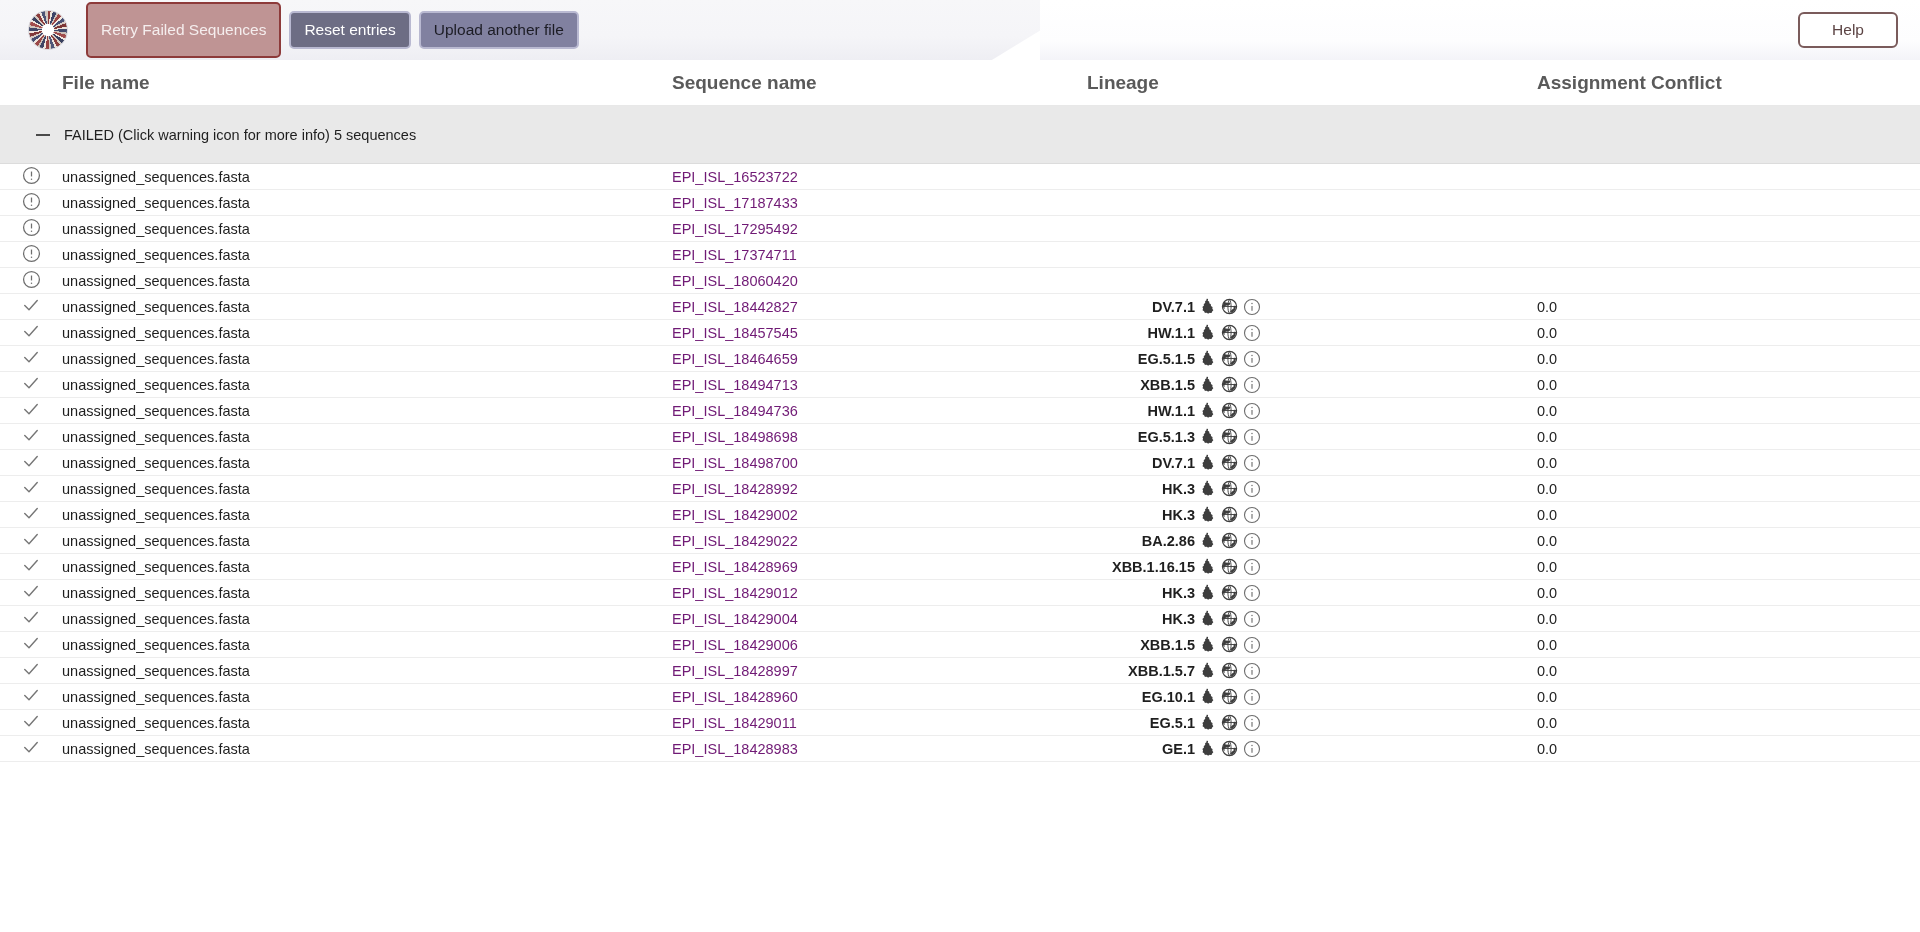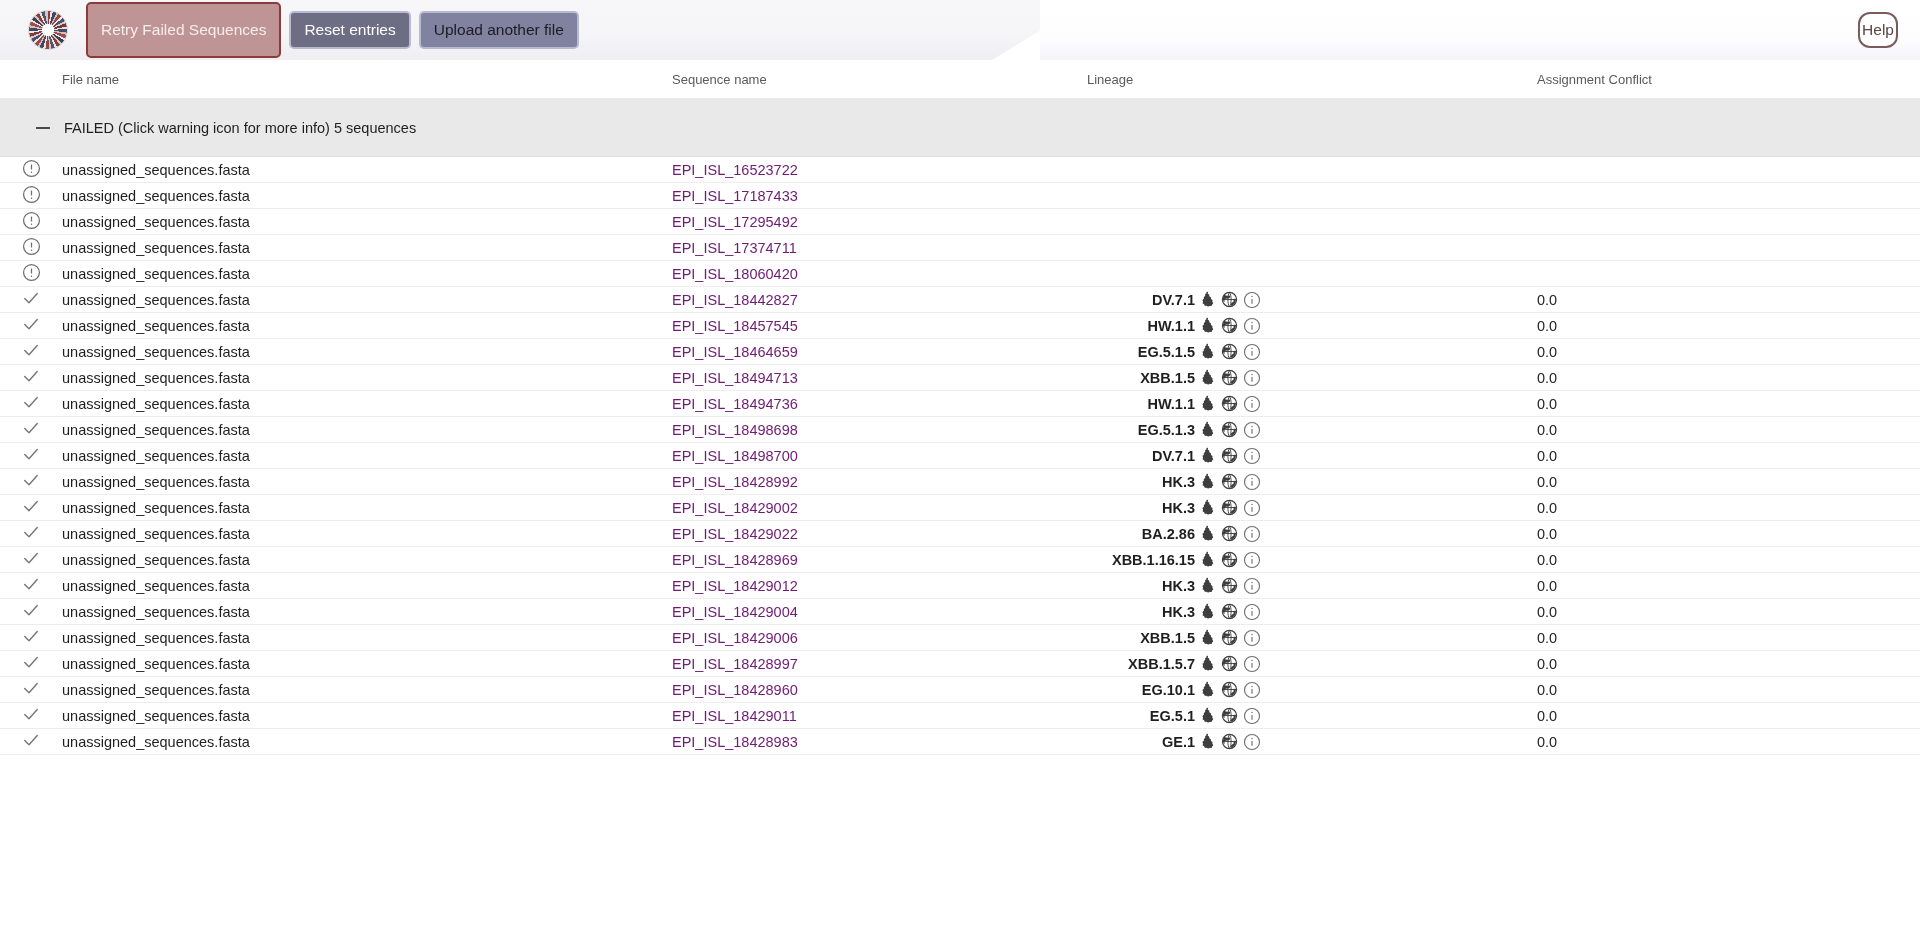--- a/index.html
+++ b/index.html
@@ -108,41 +108,41 @@
   #upload-another-btn {
     margin-left: 8px;
     padding: 10px 13px;
     background: #8181a0;
     border: 2px solid #b9b9d1;
     color: #1c1c24;
     height: 38px;
   }
   #help-btn {
     margin-left: auto;
-    padding: 8px 2px;
+    padding: 8px 32px;
     background: #ffffff;
     border: 2px solid #7a5b5b;
-    border-radius: 12px;
+    border-radius: 6px;
     color: #5c4444;
     font-size: 15.5px;
     height: 36px;
   }
 
   
   #results-table {
     width: 1920px;
     border-collapse: collapse;
     table-layout: fixed;
     font-size: 14.5px;
     color: #1f1f1f;
   }
   #results-table th {
     text-align: left;
-    font-size: 13px;
-    font-weight: normal;
+    font-size: 19px;
+    font-weight: bold;
     color: #5a5a5a;
     padding: 12px 0 11px 0;
     border-bottom: 1px solid #e8e8e8;
     background: #ffffff;
   }
   .col-status  { width: 62px; }
   .col-file    { width: 610px; }
   .col-seq     { width: 415px; }
   .col-lineage { width: 450px; }
   .col-conflict{ width: 383px; }

